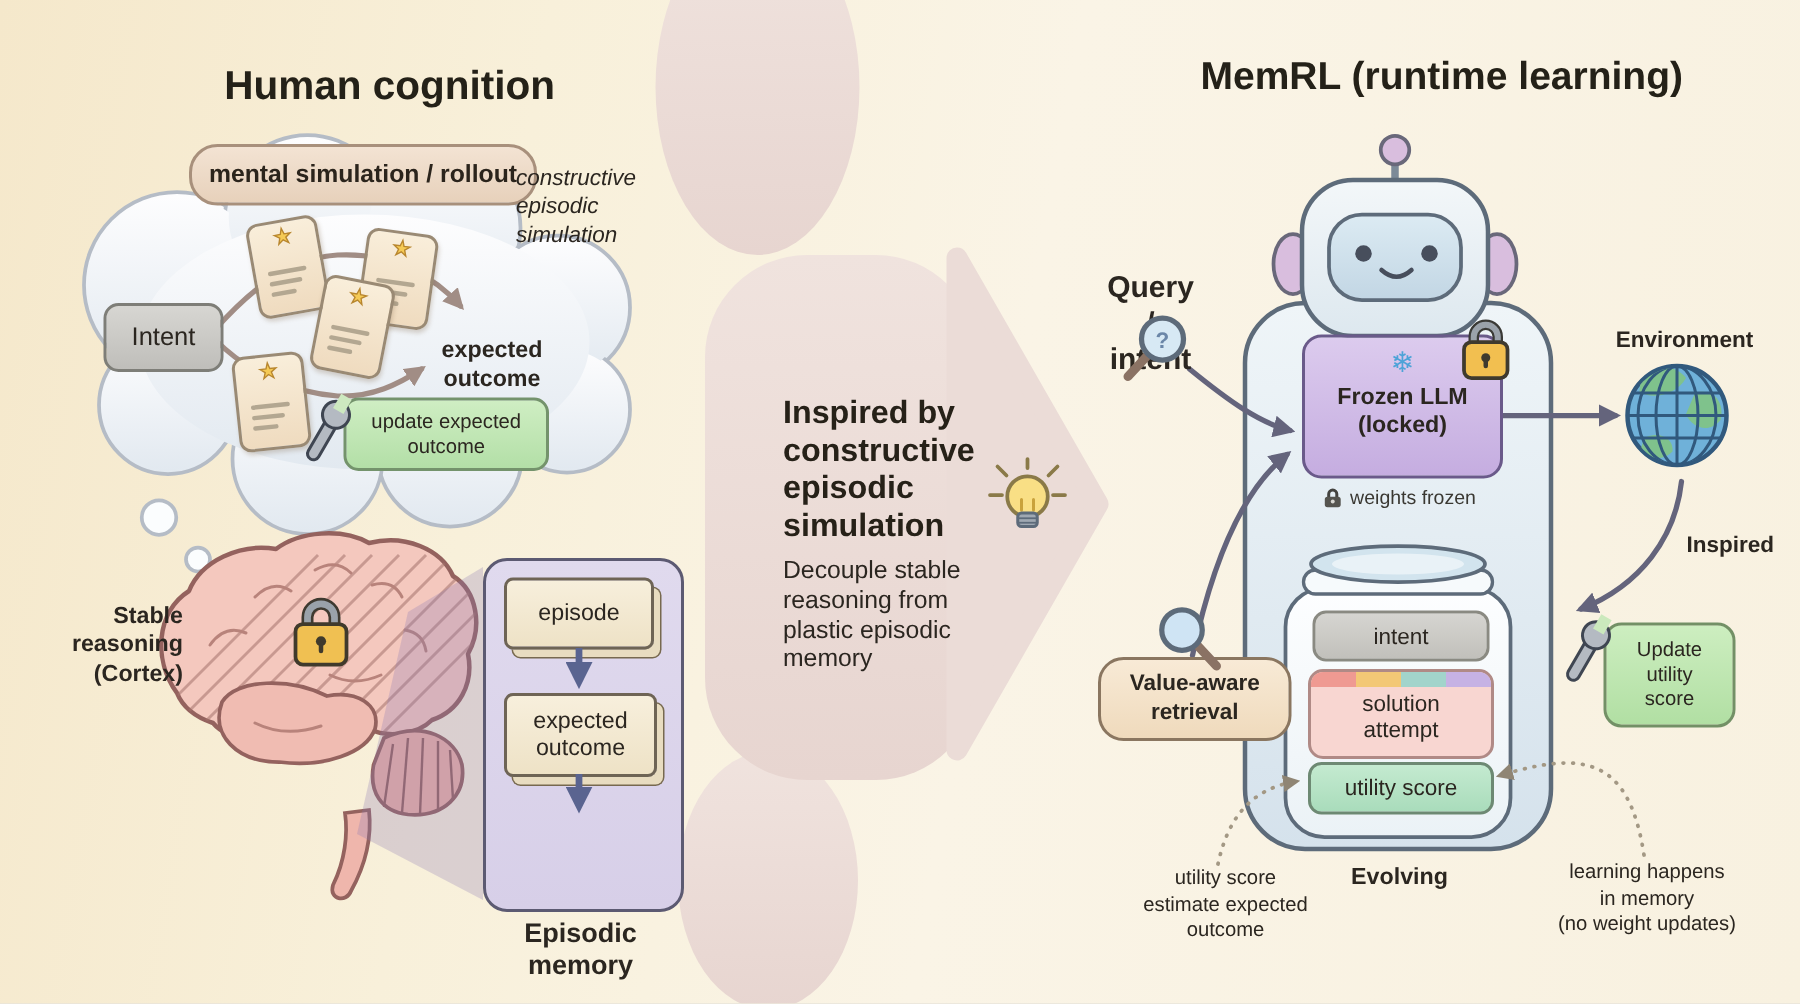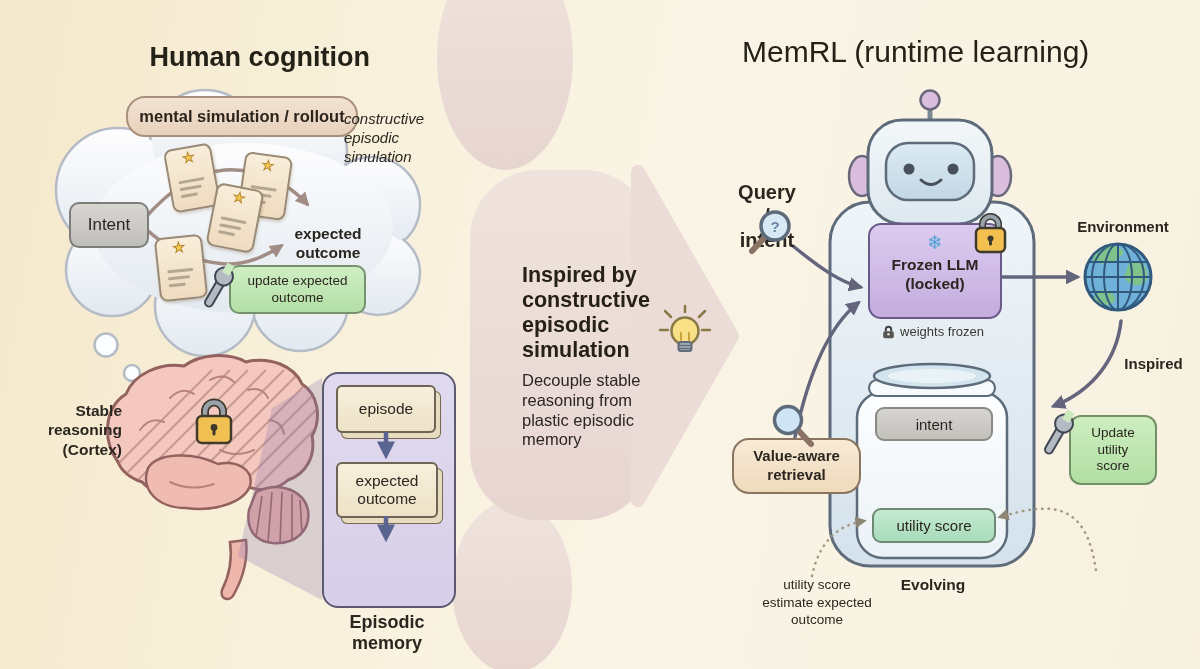--- a/index.html
+++ b/index.html
@@ -7,21 +7,21 @@
     background:linear-gradient(100deg,#f5e8cb 0%,#f8f0da 28%,#faf4e6 55%,#f8f1e0 100%);
     font-family:"Liberation Sans","DejaVu Sans",sans-serif;color:#2b2620;}
   svg.layer{position:absolute;left:0;top:0;pointer-events:none;}
   #art{z-index:1;}
   .el{position:absolute;z-index:3;}
   #art-top{z-index:5;}
   .ctr{display:flex;align-items:center;justify-content:center;text-align:center;}
   .preline{white-space:pre-line;}
 
   .title-left{left:120px;top:42px;width:250px;text-align:right;font-size:27px;font-weight:700;color:#242118;}
-  .title-right{left:742px;top:35px;width:380px;text-align:left;font-size:30px;font-weight:400;color:#242118;}
+  .title-right{left:742px;top:35px;width:380px;text-align:right;font-size:26px;font-weight:700;color:#242118;}
 
   .banner{left:126px;top:96px;width:228px;height:37px;border-radius:19px;
     background:linear-gradient(#f3e3d3,#e7d1bb);border:2px solid #a8907c;
     font-size:16.5px;font-weight:700;color:#2b241c;}
   .intent-box{left:69px;top:202px;width:76px;height:42px;border-radius:10px;
     background:linear-gradient(#d7d6d2,#bfbeba);border:2px solid #7e7e78;font-size:17px;font-weight:500;}
   .expected-outcome{left:286px;top:225px;width:84px;text-align:center;font-weight:700;font-size:15.5px;line-height:1.2;}
   .update-expected{left:229px;top:265px;width:133px;height:45px;border-radius:10px;
     background:linear-gradient(#cfeec3,#b3dfa7);border:2px solid #74936c;font-size:13.5px;line-height:1.25;}
   .constructive-note{left:344px;top:109px;width:110px;font-style:italic;font-size:15px;line-height:1.28;}
@@ -349,26 +349,39 @@
   <div class="el env-label">Environment</div>
   <div class="el feedback-label">Inspired</div>
 
   <div class="el value-retrieval ctr preline">Value-aware
 retrieval</div>
   <div class="el update-utility ctr preline">Update
 utility
 score</div>
 
   <div class="el jar-intent ctr">intent</div>
+  <div class="el jar-solution">
+    <div class="stripe">
+      <div style="background:#ef9a92"></div>
+      <div style="background:#f3c876"></div>
+      <div style="background:#a2d4cb"></div>
+      <div style="background:#c6b2e4"></div>
+    </div>
+    <div class="sol-text preline">solution
+attempt</div>
+  </div>
   <div class="el jar-utility ctr">utility score</div>
 
   <div class="el evolving">Evolving</div>
   <div class="el note-utility preline">utility score
 estimate expected
 outcome</div>
+  <div class="el note-learning preline">learning happens
+in memory
+(no weight updates)</div>
 
   <svg id="art-top" class="layer" width="1200" height="669" viewBox="0 0 1200 669">
     <defs>
       <marker id="mBlue" viewBox="0 0 10 10" refX="7" refY="5" markerWidth="4" markerHeight="4" orient="auto-start-reverse">
           <path d="M0 0L10 5L0 10z" fill="#5a6490"></path>
         </marker>
     </defs>
 
     <line x1="386" y1="432" x2="386" y2="454" stroke="#5a6490" stroke-width="4.5" marker-end="url(#mBlue)"></line>
     <line x1="386" y1="516" x2="386" y2="537" stroke="#5a6490" stroke-width="4.5" marker-end="url(#mBlue)"></line>

